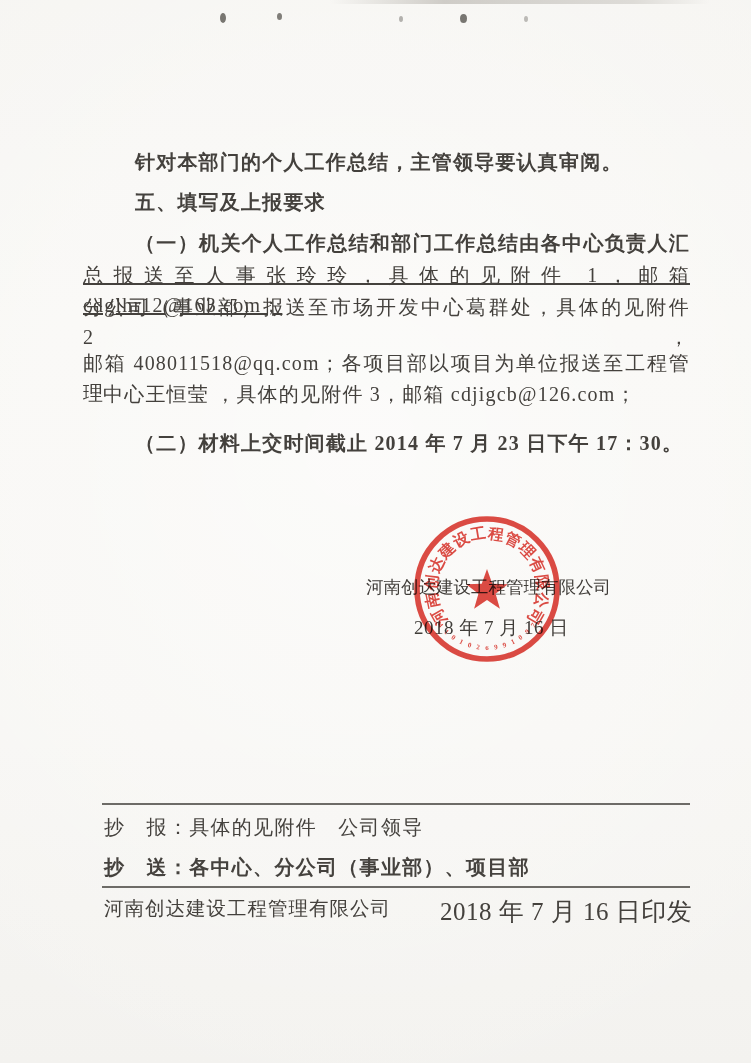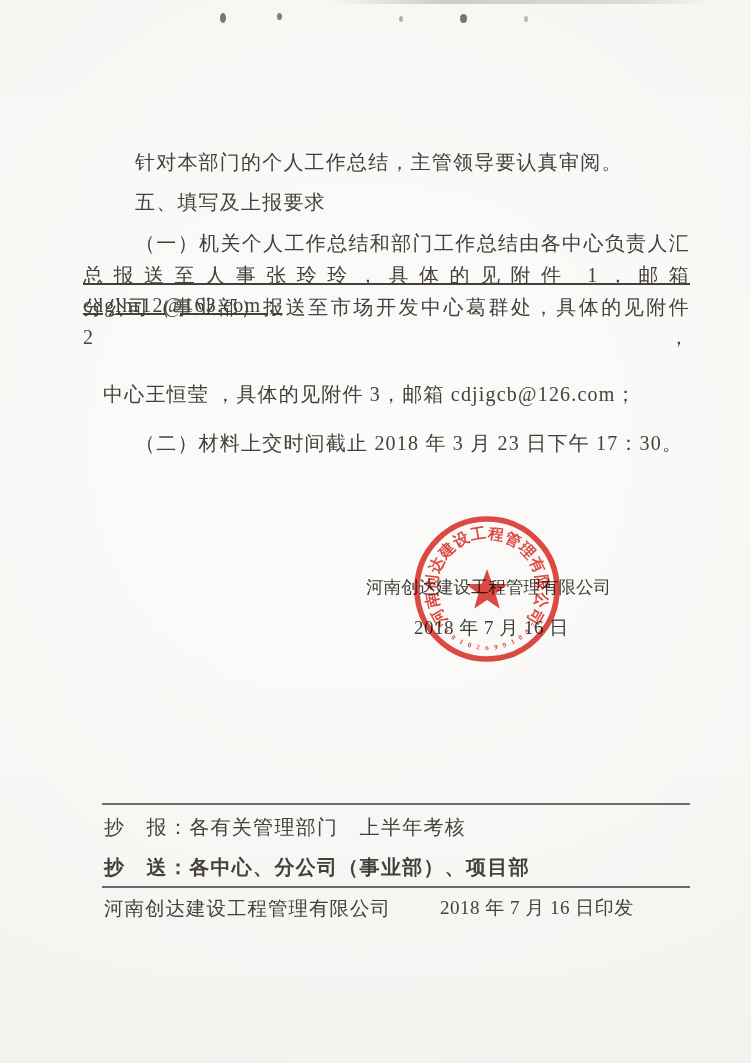--- a/index.html
+++ b/index.html
@@ -23,21 +23,21 @@
 
   .body-line {
     position:absolute;
     left:83px; width:607px;
     font-size:20px;
     letter-spacing:1.2px;
     line-height:30px;
     white-space:nowrap;
   }
   .jline { white-space:normal; text-align:justify; text-align-last:justify; }
-  .indent { text-indent:52px; }
+  .indent { text-indent:52px;font-weight:bold; }
 
   .sig-company {
     position:absolute; left:366px; top:575px;
     font-size:17.5px; letter-spacing:0; white-space:nowrap;
     color:#403d39;
   }
   .sig-date {
     position:absolute; left:414px; top:615px;
     font-size:19px; letter-spacing:.5px; white-space:nowrap;
     color:#403d39;
@@ -64,41 +64,42 @@
   .footer-line {
     position:absolute; left:104px;
     font-size:20px; letter-spacing:1.3px; white-space:nowrap;
     color:#45423e;
   }
   .rule {
     position:absolute; left:102px; width:588px; height:2px;
     background:#55524d; opacity:.85;
   }
   .issuer-company { position:absolute; left:104px; top:895px; font-size:19.5px; letter-spacing:1px; white-space:nowrap; }
-  .issuer-date    { position:absolute; left:440px; top:895px; font-size:19px; letter-spacing:.5px; white-space:nowrap; }
+  .issuer-date    { position:absolute; left:440px; top:895px; font-size:25px; letter-spacing:.5px; white-space:nowrap; }
 </style>
 </head>
 <body>
 
 <div id="page">
 
   <div class="scan-edge" style="left:330px; width:380px;"></div>
   <div class="speck" style="left:220px; top:13px; width:6px; height:10px; opacity:.75;"></div>
   <div class="speck" style="left:277px; top:13px; width:5px; height:7px; opacity:.7;"></div>
   <div class="speck" style="left:399px; top:16px; width:4px; height:6px; opacity:.4;"></div>
   <div class="speck" style="left:460px; top:14px; width:7px; height:9px; opacity:.75;"></div>
   <div class="speck" style="left:524px; top:16px; width:4px; height:6px; opacity:.35;"></div>
 
   <div class="body-line indent" style="top:147px;">针对本部门的个人工作总结，主管领导要认真审阅。</div>
   <div class="body-line indent" style="top:187px;">五、填写及上报要求</div>
   <div class="body-line indent jline" style="top:228px;">（一）机关个人工作总结和部门工作总结由各中心负责人汇</div>
   <div class="body-line jline" style="top:260px;text-decoration:underline;">总报送至人事张玲玲，具体的见附件 1，邮箱 cdglhr12@163.com；</div>
   <div class="body-line jline" style="top:292px;">分公司（事业部）报送至市场开发中心葛群处，具体的见附件 2，</div>
+  <div class="body-line jline" style="top:348px;">邮箱 408011518@qq.com；各项目部以项目为单位报送至工程管理</div>
   <div class="body-line" style="top:379px;margin-left:20px;">中心王恒莹 ，具体的见附件 3，邮箱 cdjigcb@126.com；</div>
-  <div class="body-line indent" style="top:428px;">（二）材料上交时间截止 2018 年 3 月 23 日下午 17：30。</div>
+  <div class="body-line indent" style="top:428px;">（二）材料上交时间截止 2014 年 7 月 23 日下午 17：30。</div>
 
   <div class="sig-company">河南创达建设工程管理有限公司</div>
   <div class="sig-date">2018 年 7 月 16 日</div>
 
   <div id="seal-wrap">
     <svg id="seal-svg" viewBox="0 0 160 160" xmlns="http://www.w3.org/2000/svg">
       <g filter="url(#softink)">
         <circle cx="80" cy="80" r="70"></circle>
         <polygon class="seal-star" points="80,60 85.3,74.7 100.9,75.2 88.6,84.8 92.9,99.8 80,91 67.1,99.8 71.4,84.8 59.1,75.2 74.7,74.7"></polygon>
         <g id="seal-arc-text">
@@ -135,19 +136,19 @@
       </g>
       <defs>
         <filter id="softink" x="-10%" y="-10%" width="120%" height="120%">
           <feGaussianBlur stdDeviation="0.35"></feGaussianBlur>
         </filter>
       </defs>
     </svg>
   </div>
 
   <div class="rule" style="top:803px;"></div>
-  <div class="footer-line" style="top:814px;">抄　报：各有关管理部门　上半年考核</div>
+  <div class="footer-line" style="top:814px;">抄　报：具体的见附件　公司领导</div>
   <div class="footer-line" style="top:854px;font-weight:bold;">抄　送：各中心、分公司（事业部）、项目部</div>
   <div class="rule" style="top:886px;"></div>
   <div class="issuer-company">河南创达建设工程管理有限公司</div>
   <div class="issuer-date">2018 年 7 月 16 日印发</div>
 
 </div>
 
 </body></html>

